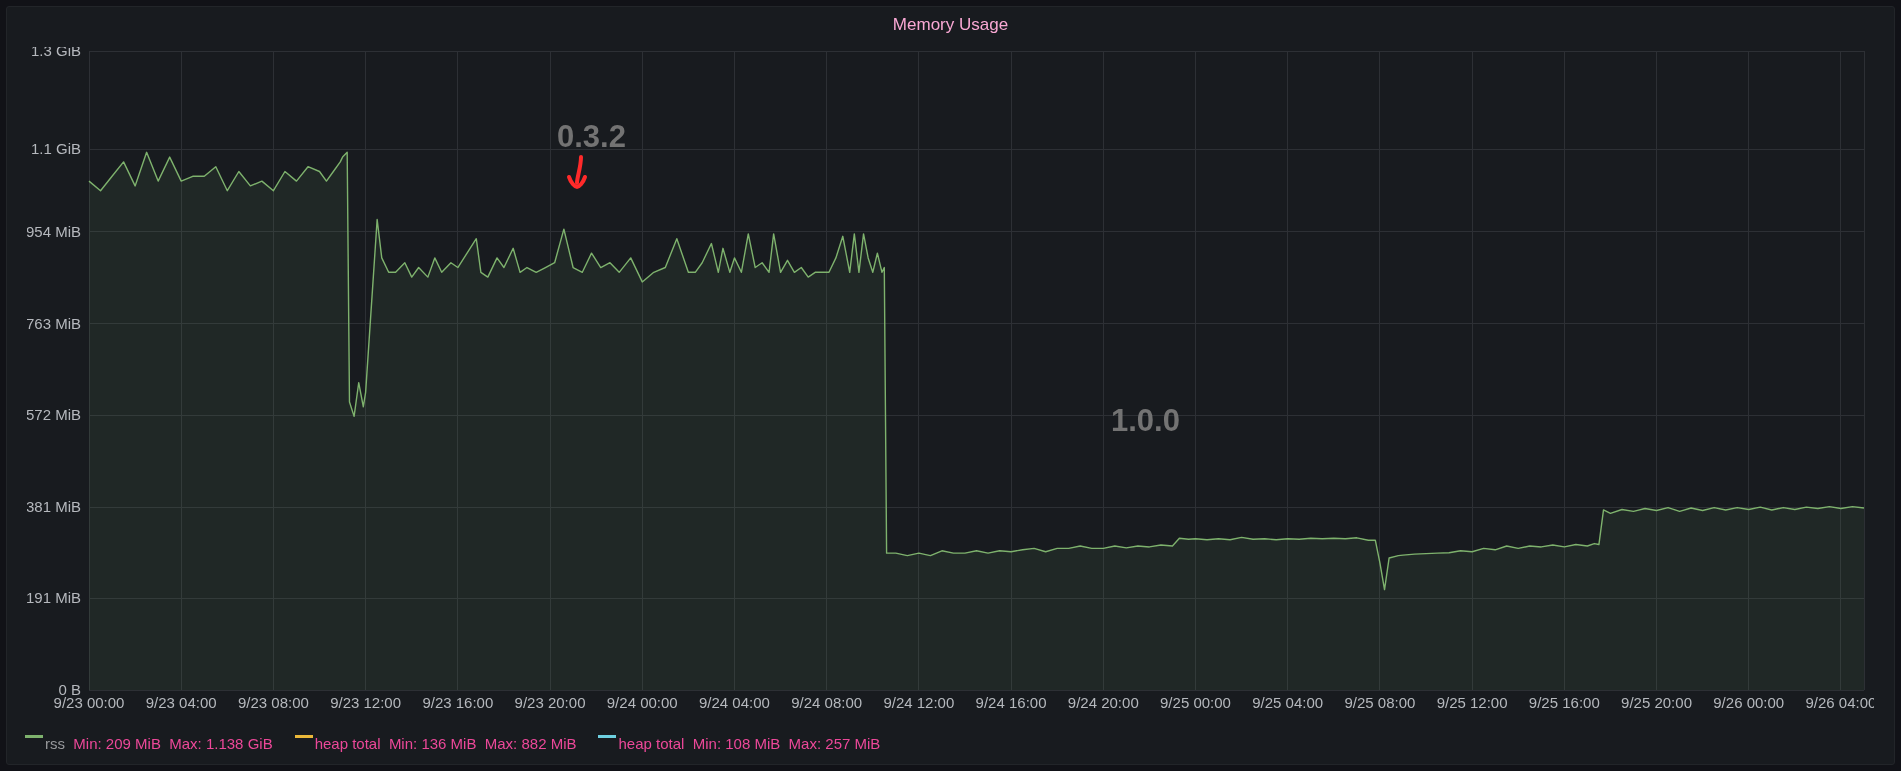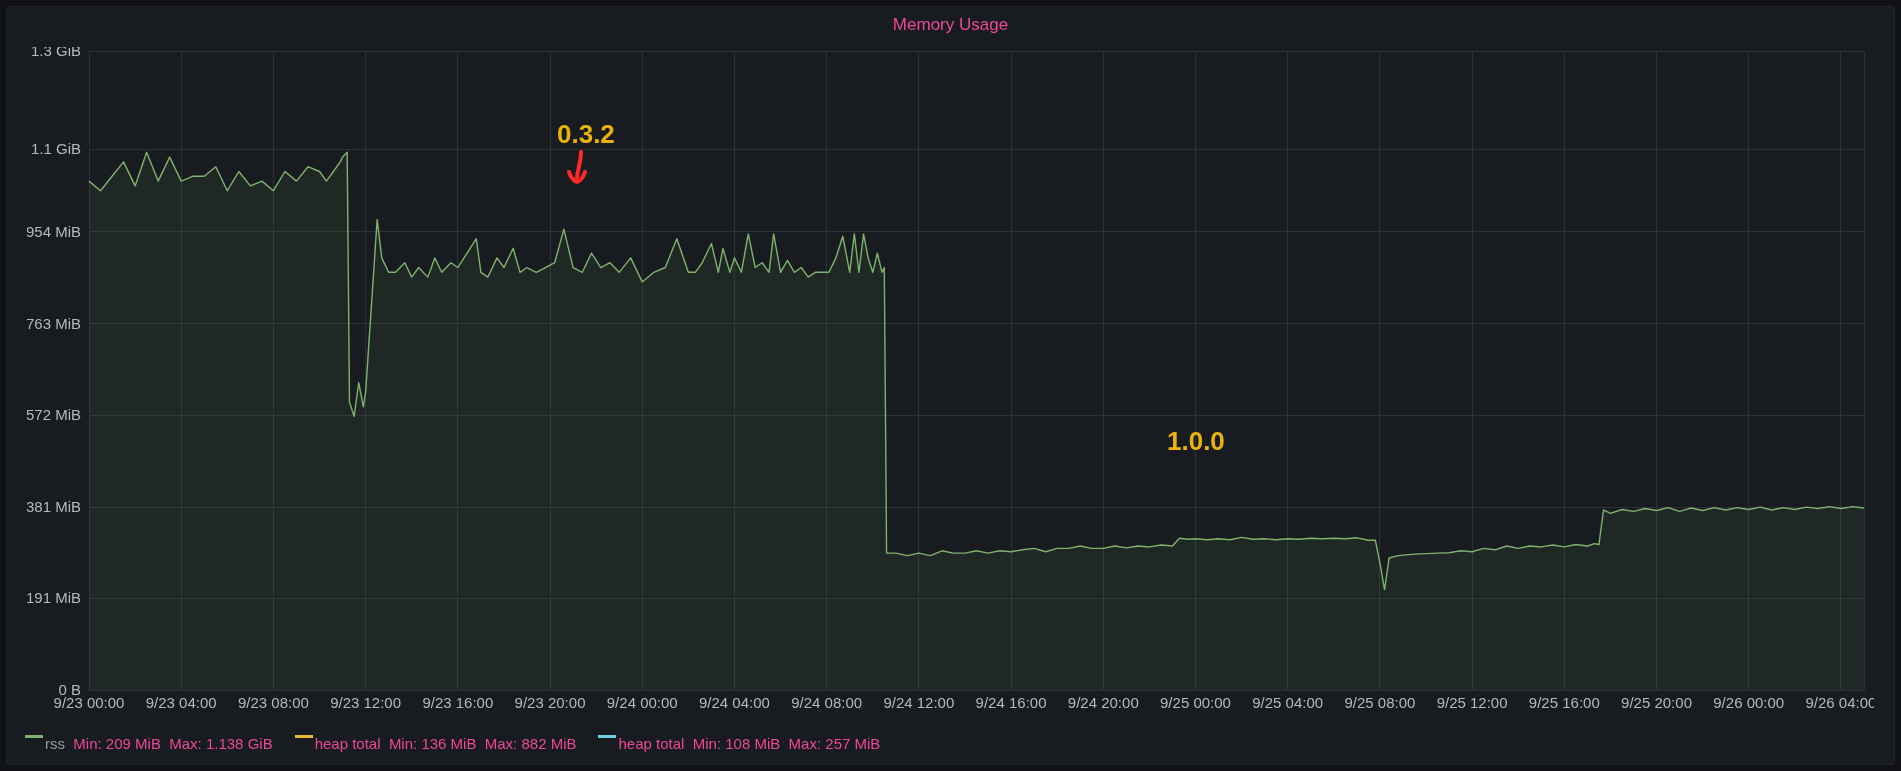--- a/index.html
+++ b/index.html
@@ -18,21 +18,21 @@
     top: 6px;
     right: 6px;
     bottom: 6px;
     background: #181b1f;
     border: 1px solid #222529;
     border-radius: 3px;
   }
   .title {
     text-align: center;
     font-size: 17px;
-    color: #ec4899;
+    color: #f9a8d4;
     padding-top: 8px;
     font-weight: 500;
   }
   .plot-wrap {
     position: absolute;
     top: 40px;
     left: 20px;
     right: 20px;
     bottom: 48px;
   }
@@ -61,23 +61,23 @@
     width: 18px;
     height: 3px;
     vertical-align: middle;
     margin-right: 2px;
   }
   .legend .item { display:inline-flex; align-items:flex-start; margin-right: 14px; }
   .legend .dim { color: #ec4899; }
   .annotation {
     position: absolute;
     font-family: Arial, sans-serif;
-    font-size: 26px;
+    font-size: 31px;
     font-weight: bold;
-    color: #eab308;
+    color: #737373;
     pointer-events: none;
   }
 </style>
 </head>
 <body>
 
 <div class="panel">
   <div class="title">Memory Usage</div>
 
   <div class="plot-wrap">
@@ -146,21 +146,21 @@
       </svg>
   </div>
 
   <div class="annotation" id="anno-0" style="top:112px; left:550px;">
     <div>0.3.2</div>
     <svg width="36" height="36" style="display:block;margin-left:6px;">
       <path d="M18 2 C 18 12, 14 22, 14 28" stroke="#ff2a2a" stroke-width="4" fill="none" stroke-linecap="round"></path>
       <path d="M6 22 C 8 28, 12 32, 14 32 C 16 32, 20 28, 22 22" stroke="#ff2a2a" stroke-width="4" fill="none" stroke-linecap="round"></path>
     </svg>
   </div>
-  <div class="annotation" id="anno-1" style="top:396px; left:1160px;margin-top:23px;">
+  <div class="annotation" id="anno-1" style="top:396px; left:1104px;">
     <div>1.0.0</div>
   </div>
 
   <div class="legend">
     <span class="item">
       <span class="swatch" style="background:#7EB26D"></span>
       <span>rss</span>
       &nbsp;&nbsp;<span class="dim">Min:</span>&nbsp;<span class="dim">209 MiB</span>
       &nbsp;&nbsp;<span class="dim">Max:</span>&nbsp;<span class="dim">1.138 GiB</span>
     </span>

